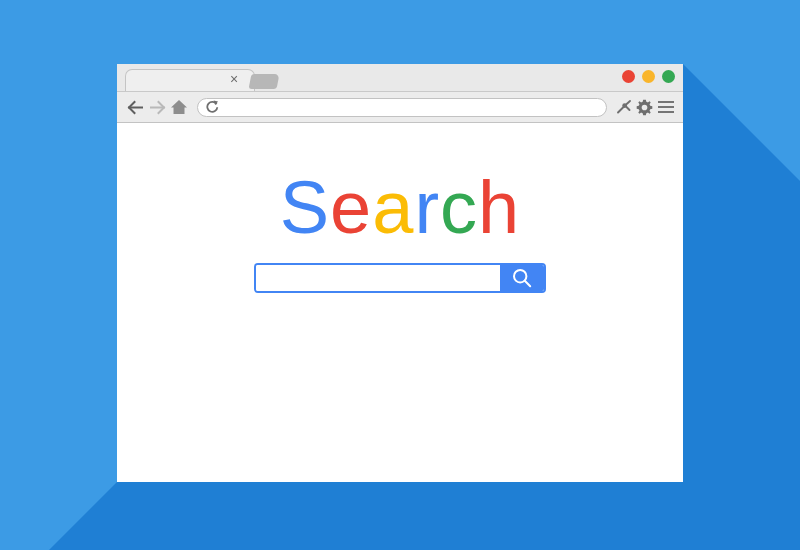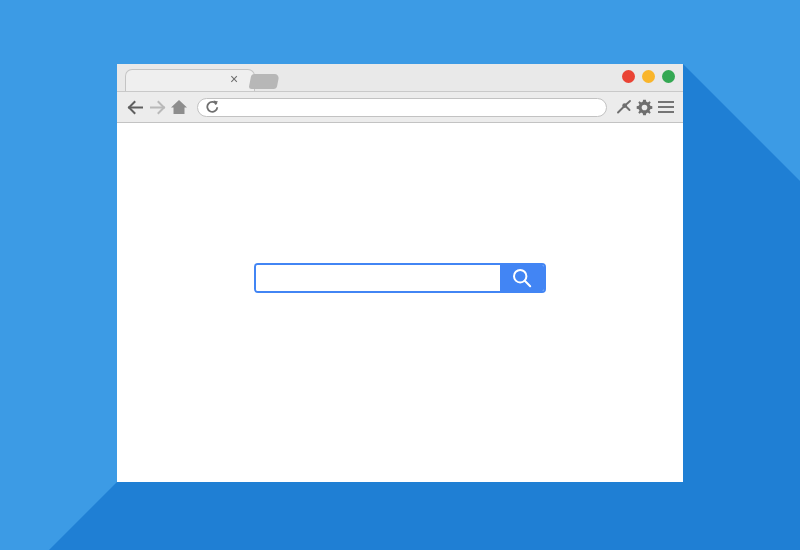--- a/index.html
+++ b/index.html
@@ -316,20 +316,23 @@
             <line x1="1" y1="2" x2="17" y2="2"></line>
             <line x1="1" y1="7" x2="17" y2="7"></line>
             <line x1="1" y1="12" x2="17" y2="12"></line>
           </g>
         </svg>
       </div>
     </div>
 
     <div id="page-content">
 
+      <div id="logo">
+        <span style="color:#4285f4">S</span><span style="color:#ea4335">e</span><span style="color:#fbbc05">a</span><span style="color:#4285f4">r</span><span style="color:#34a853">c</span><span style="color:#ea4335">h</span>
+      </div>
 
       <div id="search-row">
         <div id="search-box">
           <input id="search-input" type="text" value="" placeholder="" style="">
           <button id="search-button">
             <svg width="22" height="22" viewBox="0 0 22 22" xmlns="http://www.w3.org/2000/svg">
               <circle cx="9.2" cy="9.2" r="6.2" fill="none" stroke="#ffffff" stroke-width="2"></circle>
               <line x1="13.8" y1="13.8" x2="19.2" y2="19.2" stroke="#ffffff" stroke-width="2" stroke-linecap="round"></line>
             </svg>
           </button>

